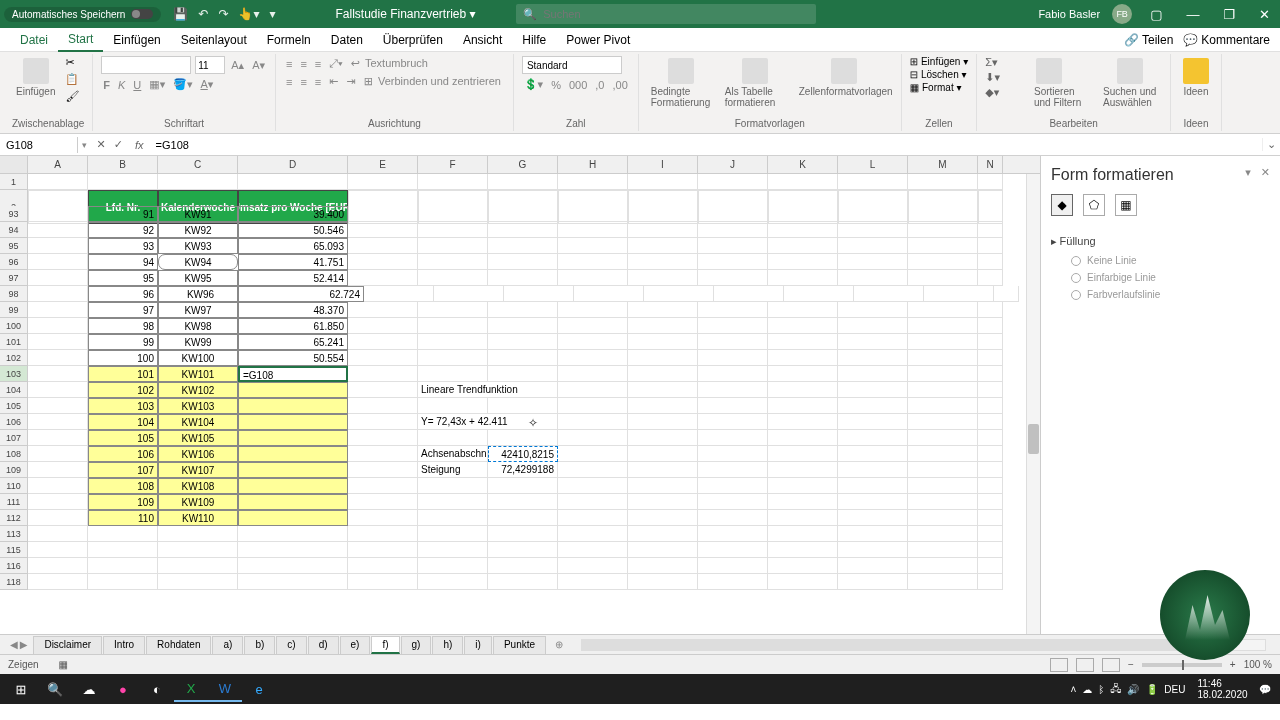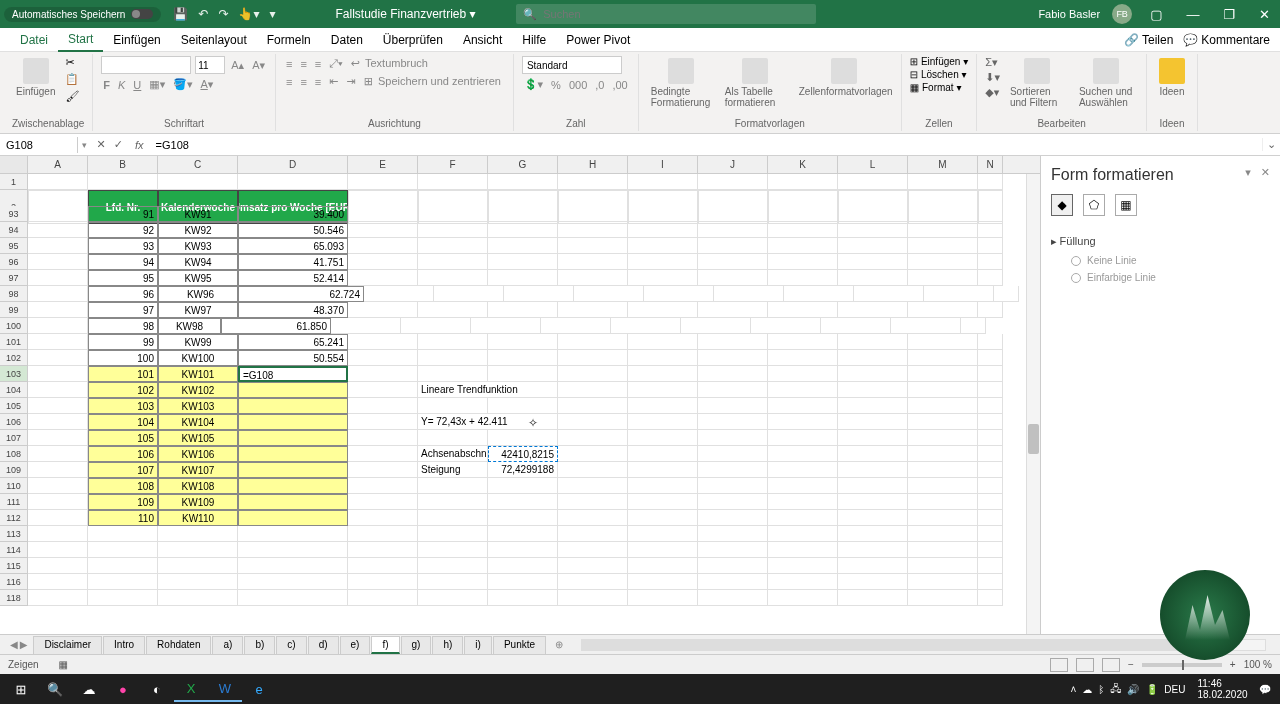--- a/index.html
+++ b/index.html
@@ -199,21 +199,21 @@
           <span>≡</span>
         <span>⤢▾</span>
         <span>↩ <span>Textumbruch</span></span>
       </div>
       <div class="iconrow">
         <span>≡</span>
           <span>≡</span>
           <span>≡</span>
         <span>⇤</span>
           <span>⇥</span>
-        <span>⊞ <span>Speichern und zentrieren</span></span>
+        <span>⊞ <span>Verbinden und zentrieren</span></span>
       </div>
     </div>
     <div class="label">Ausrichtung</div>
   </div>
   <div class="group disabled">
     <div class="content" style="flex-direction:column;gap:3px;">
       <input class="fontbox" style="width: 100px;" value="Standard">
       <div class="iconrow">
         <span>💲▾</span>
         <span>%</span>
@@ -251,21 +251,21 @@
   </div>
   <div class="group">
     <div class="content">
       <div style="display:flex;flex-direction:column;gap:2px;font-size:11px;color:#666;">
         <span>Σ▾</span>
         <span>⬇▾</span>
         <span>◆▾</span>
       </div>
       <div class="rbtn big">
           <div class="ico"></div>
-          <span style="width:55px;">Sortieren und Filtern</span>
+          <span style="width:55px;margin-left:24px;">Sortieren und Filtern</span>
         </div>
       <div class="rbtn big">
           <div class="ico"></div>
           <span style="width:55px;">Suchen und Auswählen</span>
         </div>
     </div>
     <div class="label">Bearbeiten</div>
   </div>
   <div class="group">
     <div class="content">
@@ -392,21 +392,21 @@
           <div class="cell " style="width: 70px;"></div>
           <div class="cell " style="width: 70px;"></div>
           <div class="cell " style="width: 70px;"></div>
           <div class="cell " style="width: 70px;"></div>
           <div class="cell " style="width: 25px;"></div>
         </div>
         <div class="row">
           <div class="rh">96</div>
           <div class="cell " style="width: 60px;"></div>
           <div class="cell bordered tright" style="width: 70px;">94</div>
-          <div class="cell bordered tcenter" style="width: 80px;">KW94</div>
+          <div class="cell bordered tcenter" style="width: 80px; border-radius: 7px;">KW94</div>
           <div class="cell bordered tright" style="width: 110px;">41.751</div>
           <div class="cell " style="width: 70px;"></div>
           <div class="cell " style="width: 70px;"></div>
           <div class="cell " style="width: 70px;"></div>
           <div class="cell " style="width: 70px;"></div>
           <div class="cell " style="width: 70px;"></div>
           <div class="cell " style="width: 70px;"></div>
           <div class="cell " style="width: 70px;"></div>
           <div class="cell " style="width: 70px;"></div>
           <div class="cell " style="width: 70px;"></div>
@@ -460,21 +460,21 @@
           <div class="cell " style="width: 70px;"></div>
           <div class="cell " style="width: 70px;"></div>
           <div class="cell " style="width: 70px;"></div>
           <div class="cell " style="width: 70px;"></div>
           <div class="cell " style="width: 25px;"></div>
         </div>
         <div class="row">
           <div class="rh">100</div>
           <div class="cell " style="width: 60px;"></div>
           <div class="cell bordered tright" style="width: 70px;">98</div>
-          <div class="cell bordered tcenter" style="width: 63px;">KW98</div>
+          <div class="cell bordered tcenter" style="width: 80px;">KW98</div>
           <div class="cell bordered tright" style="width: 110px;">61.850</div>
           <div class="cell " style="width: 70px;"></div>
           <div class="cell " style="width: 70px;"></div>
           <div class="cell " style="width: 70px;"></div>
           <div class="cell " style="width: 70px;"></div>
           <div class="cell " style="width: 70px;"></div>
           <div class="cell " style="width: 70px;"></div>
           <div class="cell " style="width: 70px;"></div>
           <div class="cell " style="width: 70px;"></div>
           <div class="cell " style="width: 70px;"></div>
@@ -677,37 +677,20 @@
           <div class="cell " style="width: 70px;"></div>
           <div class="cell " style="width: 70px;"></div>
           <div class="cell " style="width: 70px;"></div>
           <div class="cell " style="width: 70px;"></div>
           <div class="cell " style="width: 70px;"></div>
           <div class="cell " style="width: 70px;"></div>
           <div class="cell " style="width: 25px;"></div>
         </div>
         <div class="row">
           <div class="rh">113</div>
-          <div class="cell " style="width: 60px;"></div>
-          <div class="cell " style="width: 70px;"></div>
-          <div class="cell " style="width: 80px;"></div>
-          <div class="cell " style="width: 110px;"></div>
-          <div class="cell " style="width: 70px;"></div>
-          <div class="cell " style="width: 70px;"></div>
-          <div class="cell " style="width: 70px;"></div>
-          <div class="cell " style="width: 70px;"></div>
-          <div class="cell " style="width: 70px;"></div>
-          <div class="cell " style="width: 70px;"></div>
-          <div class="cell " style="width: 70px;"></div>
-          <div class="cell " style="width: 70px;"></div>
-          <div class="cell " style="width: 70px;"></div>
-          <div class="cell " style="width: 25px;"></div>
-        </div>
-        <div class="row">
-          <div class="rh">114</div>
           <div class="cell " style="width: 60px;"></div>
           <div class="cell " style="width: 70px;"></div>
           <div class="cell " style="width: 80px;"></div>
           <div class="cell " style="width: 110px;"></div>
           <div class="cell " style="width: 70px;"></div>
           <div class="cell " style="width: 70px;"></div>
           <div class="cell " style="width: 70px;"></div>
           <div class="cell " style="width: 70px;"></div>
           <div class="cell " style="width: 70px;"></div>
           <div class="cell " style="width: 70px;"></div>
@@ -788,20 +771,24 @@
       <div class="pic">▦</div>
     </div>
     <div class="sect">▸ <span>Füllung</span></div>
     <div class="opt">
         <div class="radio"></div>
         <span>Keine Linie</span>
       </div>
     <div class="opt">
         <div class="radio"></div>
         <span>Einfarbige Linie</span>
+      </div>
+    <div class="opt">
+        <div class="radio"></div>
+        <span>Farbverlaufslinie</span>
       </div>
   </div>
 </div>
 
 <div class="sheettabs">
   <div class="nav">
       <span>◀</span>
       <span>▶</span>
     </div>
   <div id="stabs" style="display:flex;">

